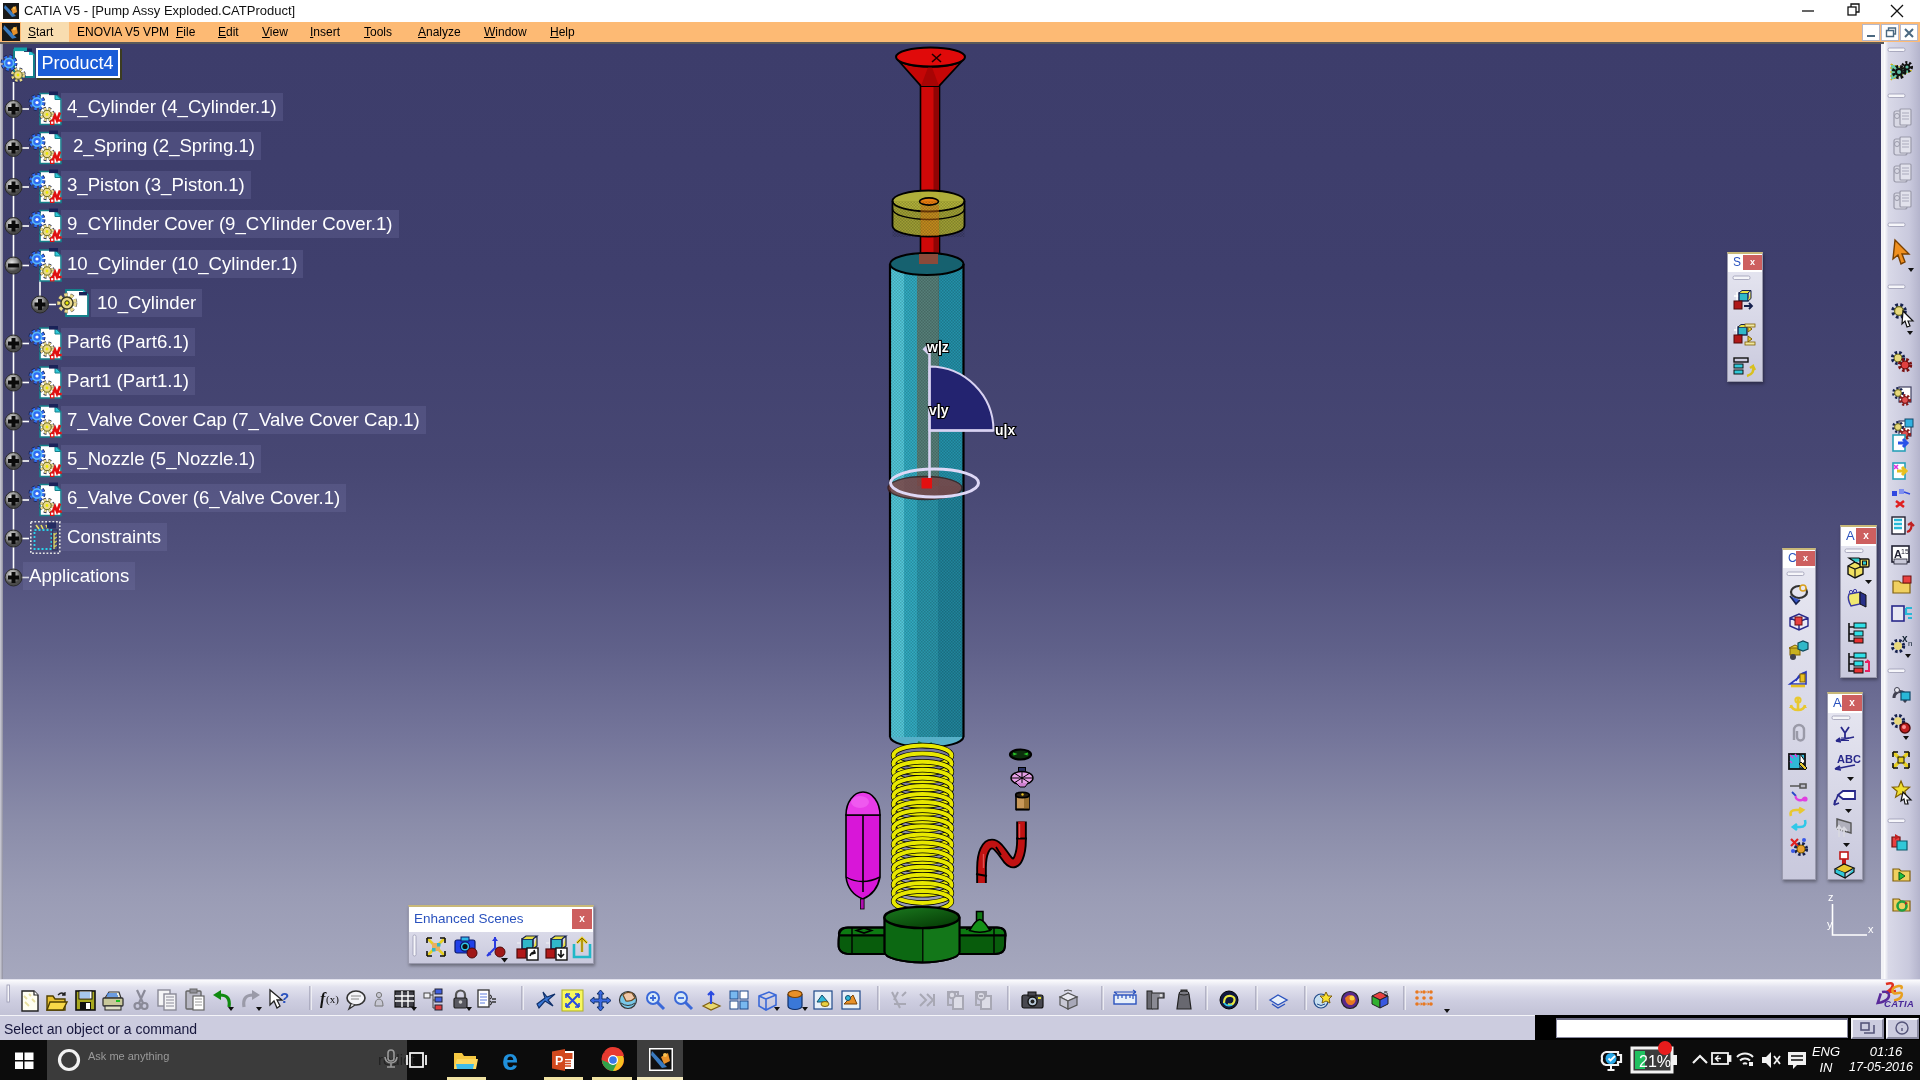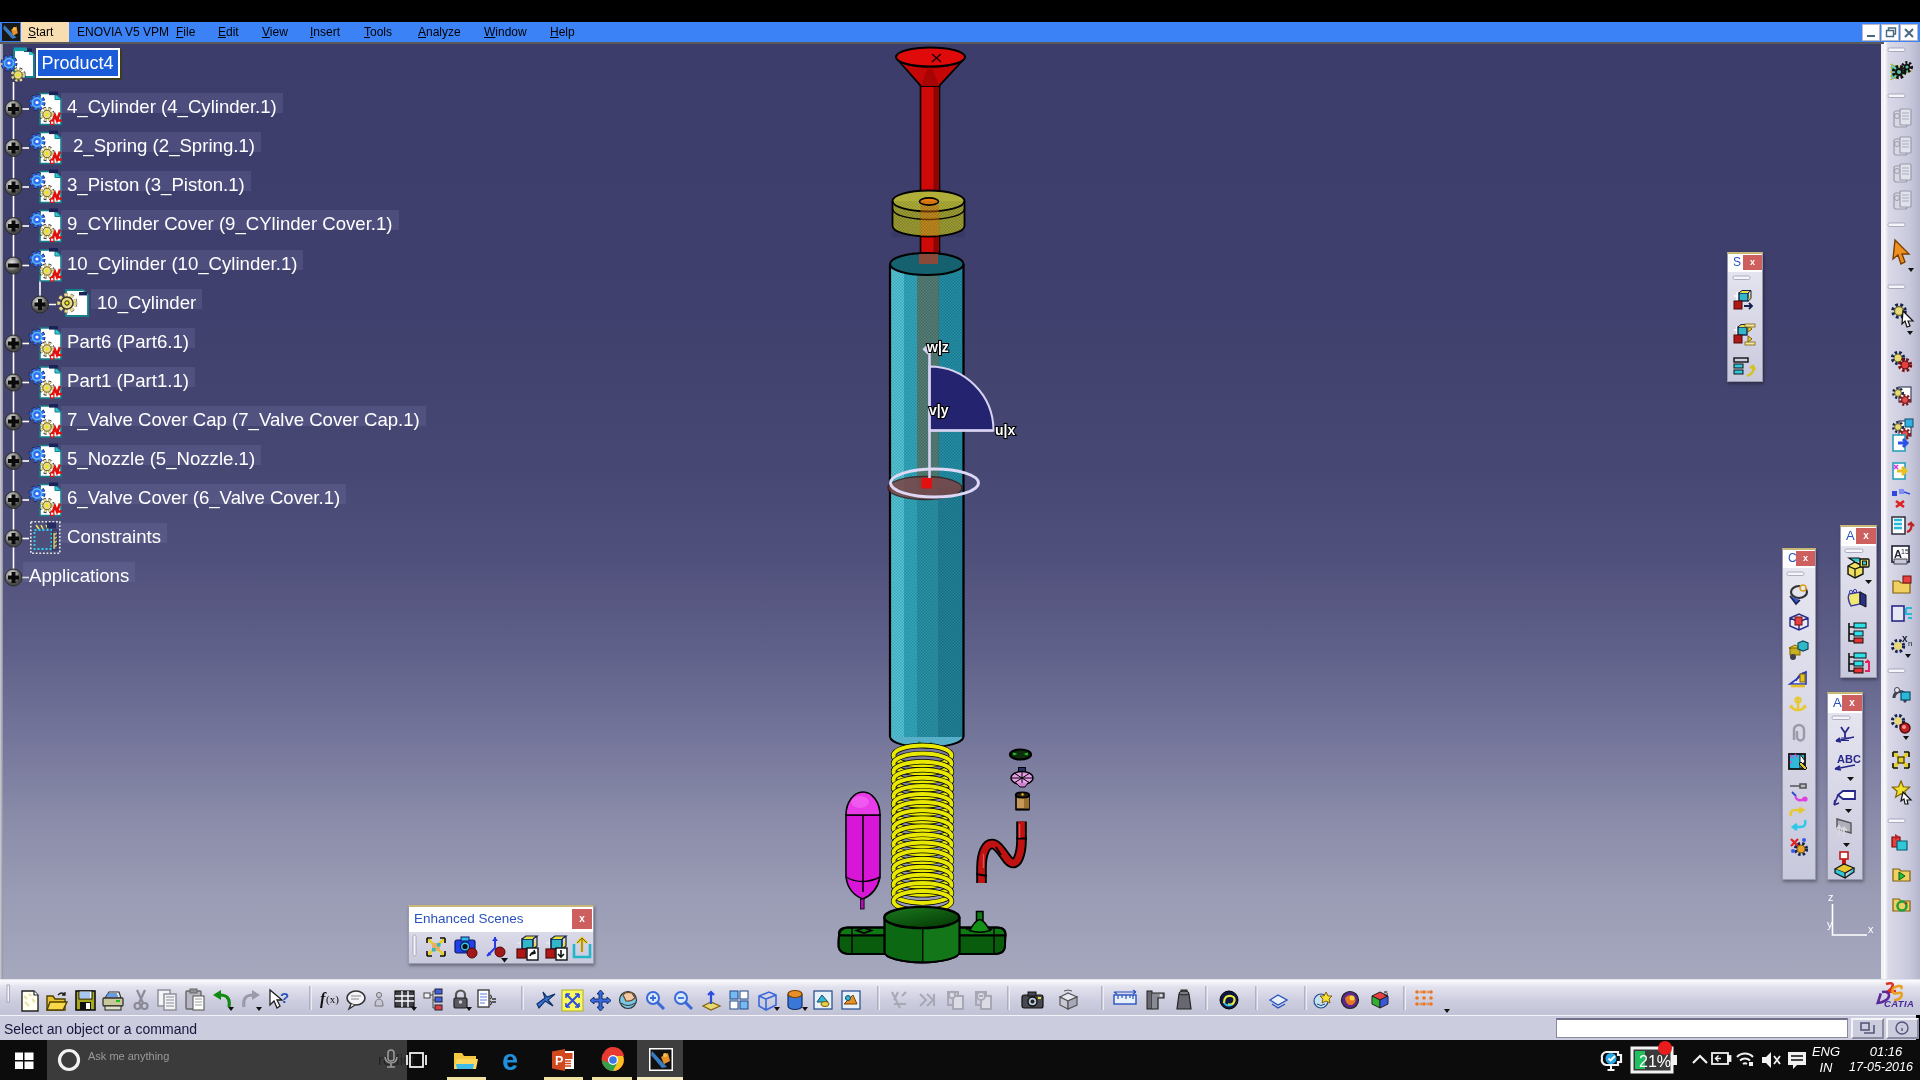--- a/index.html
+++ b/index.html
@@ -6,72 +6,89 @@
   html,body { width:1920px; height:1080px; overflow:hidden; background:#000;
     font-family:"Liberation Sans", sans-serif; }
   .abs { position:absolute; }
   #page { position:relative; width:1920px; height:1080px; }
 
   
   #titlebar { position:absolute; left:0; top:0; width:1920px; height:22px; background:#ffffff; }
   #titlebar .ttext { position:absolute; left:24px; top:3px; font-size:13px; color:#111; }
 
   
-  #menubar { position:absolute; left:0; top:22px; width:1920px; height:20px; background:#3b82f6; }
+  #menubar { position:absolute; left:0; top:22px; width:1920px; height:20px; background:#fdba74; }
   #menubar .mitem { position:absolute; top:3px; font-size:12px; color:#000; }
   .ul { text-decoration:underline; }
 
   
   #viewport { position:absolute; left:0; top:42px; width:1884px; height:937px;
     border-top:2px solid #5a5a5a;
     background:linear-gradient(180deg,#3d3d6b 0%,#3f3f6d 25%,#474773 45%,#50507c 55%,#60618a 65%,#74759a 74%,#8a8ca9 83%,#9a9cb5 91%,#a6a8be 100%);
   }
   #viewport .leftedge { position:absolute; left:0; top:0; width:3px; height:935px;
     background:linear-gradient(90deg,#cfcfd8,#8f8f9f); }
 
-  .trow { position:absolute; height:20px; line-height:28px; font-size:18.6px; color:#fff;
+  .trow { position:absolute; height:28px; line-height:28px; font-size:18.6px; color:#fff;
      background:rgba(120,120,170,0.28); padding:0 6px; white-space:nowrap; }
 
   
   .pal { position:absolute; border:1px solid #9a9aae; box-shadow:1px 2px 3px rgba(0,0,0,0.35);
      background:linear-gradient(180deg,#e8e8f2 0%,#c9c9dd 100%); border-top:2px solid #c8b878; }
   .pal .ptitle { position:relative; height:19px; background:#ffffff; }
   .pal .ptxt { position:absolute; left:5px; top:1px; font-size:13px; color:#2a52be; }
   .pal .px { position:absolute; top:1px; width:19px; height:16px; background:#cd5f5f;
      color:#fff; font-size:10px; font-weight:bold; text-align:center; line-height:16px; }
 
   
   #rightstrip { position:absolute; left:1884px; top:42px; width:36px; height:937px;
      background:linear-gradient(90deg,#ffffff 0%,#d9d9e8 12%,#c9c9dd 70%,#b4b4cc 100%); }
 
   
   #bottombar { position:absolute; left:0; top:979px; width:1920px; height:36px;
      background:linear-gradient(180deg,#fbfbfd 0%,#e2e2ee 20%,#cdcde0 60%,#c2c2d6 100%);
      border-top:1px solid #e2e2ee; }
 
   
-  #statusbar { position:absolute; left:0; top:1015px; width:1916px; height:25px; background:#ccccdf;
+  #statusbar { position:absolute; left:0; top:1015px; width:1535px; height:25px; background:#ccccdf;
      border-top:1px solid #f4f4f8; }
   #statusbar .stext { position:absolute; left:4px; top:5px; font-size:14px; color:#16163c; }
   #statusbar .sbox { position:absolute; left:1556px; top:2px; width:292px; height:20px;
      background:#ffffff; border:1px solid #8888a0; border-top:2px solid #707088; }
   .sbtn { position:absolute; top:2px; width:33px; height:21px; background:#ccccdf;
      border-top:2px solid #f4f4f8; border-left:2px solid #f4f4f8;
      border-right:2px solid #8a8aa0; border-bottom:2px solid #8a8aa0; }
 
   
   #taskbar { position:absolute; left:0; top:1040px; width:1920px; height:40px; background:#0c0c0c; }
   #taskbar .search { position:absolute; left:47px; top:0; width:360px; height:40px; background:#3b3b3b; }
   #taskbar .stxt { position:absolute; left:88px; top:10px; font-size:11px; color:#9a9a9a; }
   .trtxt { position:absolute; color:#ffffff; font-size:13px; text-align:center;font-style:italic; }
 </style>
 </head>
 <body>
 <div id="page">
 
+  <div id="titlebar">
+    <svg class="abs" style="left:3px;top:3px" width="16" height="16" viewBox="0 0 16 16">
+      <rect width="16" height="16" fill="#181818"></rect>
+      <path d="M2,2 L13,13 L9,14 L1,5 Z" fill="#3a7abf"></path>
+      <path d="M8,6 L13,3 L14,9 L10,11 Z" fill="#e8902a"></path>
+      <circle cx="11" cy="5" r="1.5" fill="#f8c050"></circle>
+    </svg>
+    <span class="ttext">CATIA V5 - [Pump Assy Exploded.CATProduct]</span>
+    <svg class="abs" style="left:1795px;top:0" width="120" height="22" viewBox="0 0 120 22">
+      <g stroke="#111" stroke-width="1.3" fill="none">
+        <path d="M7,11 L19,11"></path>
+        <rect x="53" y="7" width="8" height="8"></rect>
+        <path d="M56,7 L56,4 L64,4 L64,12 L61,12"></path>
+        <path d="M96,5 L108,17 M108,5 L96,17"></path>
+      </g>
+    </svg>
+  </div>
 
   <div id="menubar">
     <svg class="abs" style="left:2px;top:1px" width="18" height="18" viewBox="0 0 16 16">
       <rect width="16" height="16" fill="#181818"></rect>
       <path d="M2,2 L13,13 L9,14 L1,5 Z" fill="#3a7abf"></path>
       <path d="M8,6 L13,3 L14,9 L10,11 Z" fill="#e8902a"></path>
       <circle cx="11" cy="5" r="1.5" fill="#f8c050"></circle>
     </svg>
     <div class="abs" style="left:21px;top:0;width:48px;height:20px;background:#f8ddb0"></div>
     <span class="mitem" style="left:28px"><span class="ul">S</span>tart</span>

